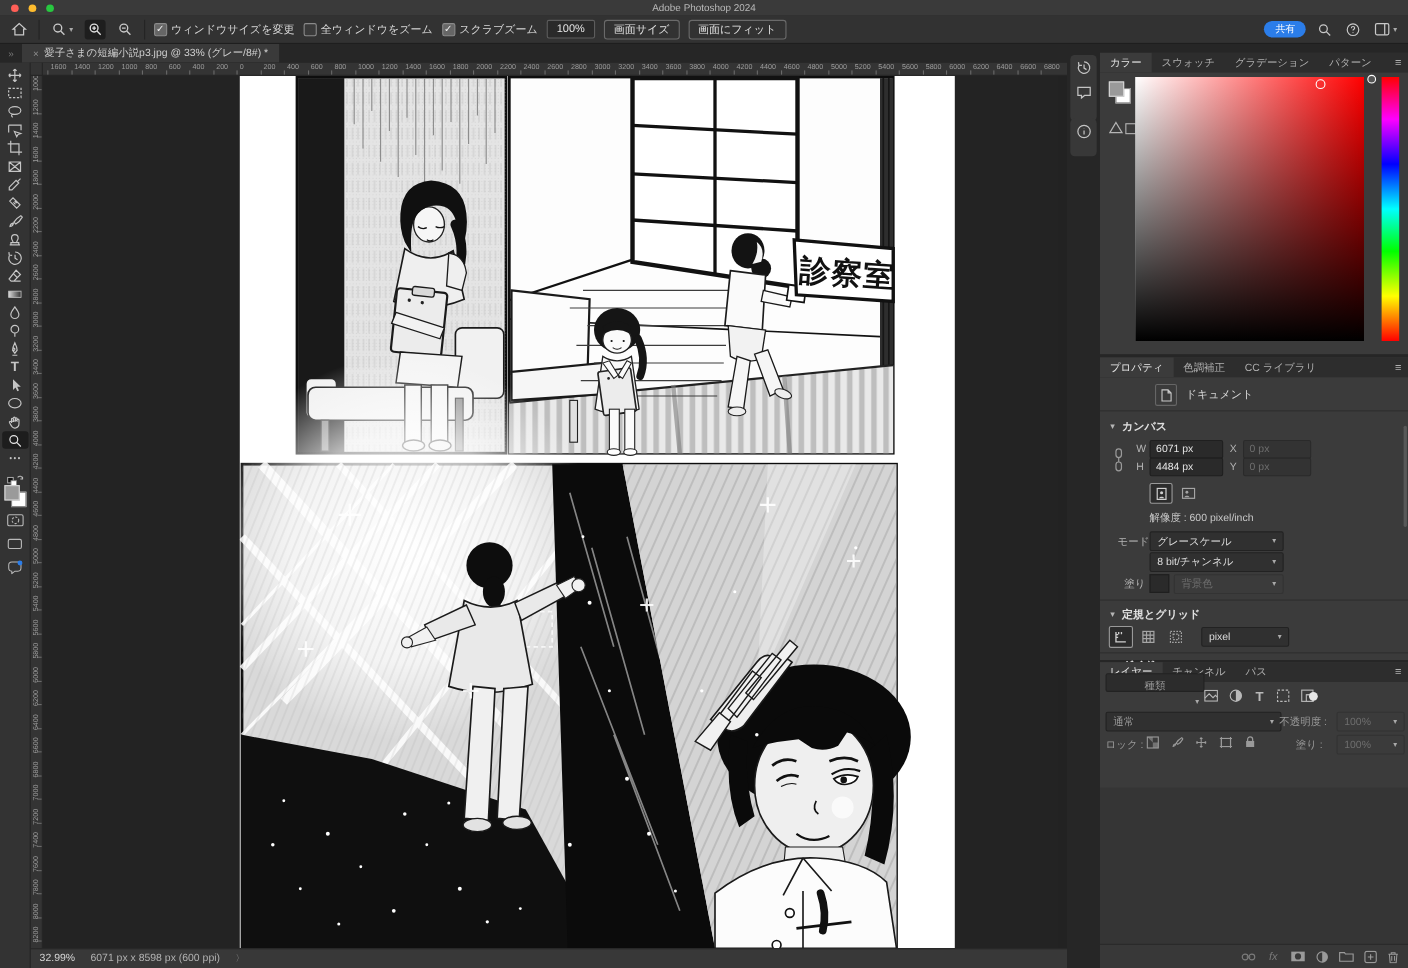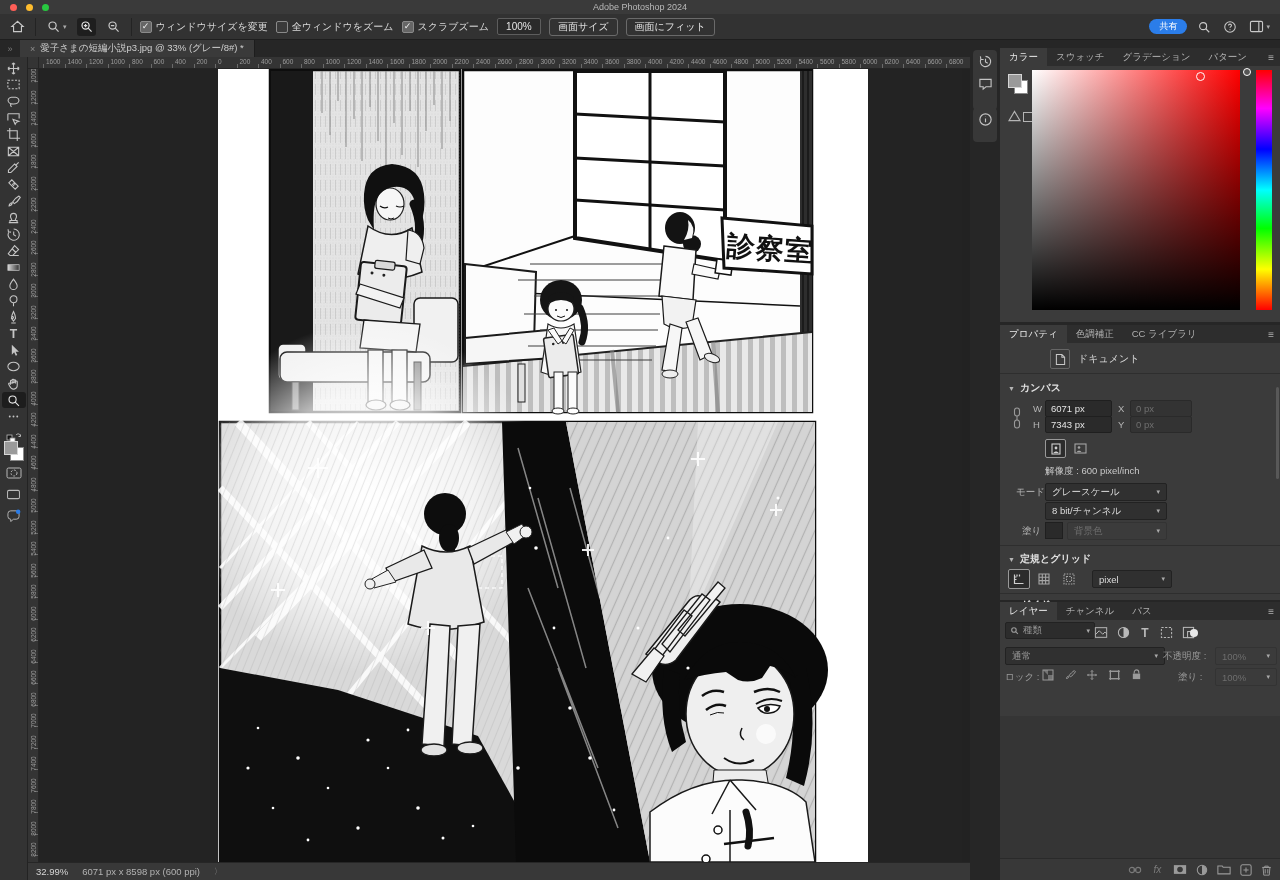--- a/index.html
+++ b/index.html
@@ -824,21 +824,21 @@
       <svg style="position:absolute;left:12px;top:82px;" width="10" height="22" viewBox="0 0 10 22" fill="none" stroke="#9a9a9a" stroke-width="1.1">
           <rect x="2.5" y="1" width="5" height="8" rx="2.5"></rect>
           <rect x="2.5" y="13" width="5" height="8" rx="2.5"></rect>
           <path d="M5 9v4"></path>
         </svg>
       <span class="lbl" style="position:absolute;left:33px;top:78px;">W</span>
       <div class="val-field" style="position:absolute;left:45px;top:75px;width:55px;">6071 px</div>
       <span class="lbl" style="position:absolute;left:118px;top:78px;">X</span>
       <div class="val-field disabled" style="position:absolute;left:130px;top:75px;width:50px;">0 px</div>
       <span class="lbl" style="position:absolute;left:33px;top:94px;">H</span>
-      <div class="val-field" style="position:absolute;left:45px;top:91px;width:55px;">7343 px</div>
+      <div class="val-field" style="position:absolute;left:45px;top:91px;width:55px;">4484 px</div>
       <span class="lbl" style="position:absolute;left:118px;top:94px;">Y</span>
       <div class="val-field disabled" style="position:absolute;left:130px;top:91px;width:50px;">0 px</div>
       <div class="iconbtn sel" style="position:absolute;left:45px;top:114px;width:19px;height:17px;">
         <svg width="10" height="12" viewBox="0 0 10 12">
             <rect x="1" y="1" width="8" height="10" fill="none" stroke="#d0d0d0" stroke-width="1.1"></rect>
             <circle cx="5" cy="5" r="1.4" fill="#d0d0d0"></circle>
             <path d="M2.5 10c.5-2 4.5-2 5 0z" fill="#d0d0d0"></path>
           </svg>
       </div>
       <div class="iconbtn" style="position:absolute;left:70px;top:114px;width:19px;height:17px;">
@@ -900,21 +900,21 @@
       <div style="position:absolute;left:125px;top:7px;width:22px;height:2px;background:#1f1f1f;"></div>
     </div>
 
     <div class="panel" style="top:562px;height:278px;">
       <div class="ptabs">
         <div class="ptab active">レイヤー</div>
         <div class="ptab">チャンネル</div>
         <div class="ptab">パス</div>
         <div class="pmenu">≡</div>
       </div>
-      <div class="srch" style="position:absolute;left:5px;top:20px;width:80px;">
+      <div class="srch" style="position:absolute;left:5px;top:10px;width:80px;flex-direction:column;">
         <svg width="9" height="9" viewBox="0 0 16 16" fill="none" stroke="#9a9a9a" stroke-width="2">
             <circle cx="7" cy="7" r="4"></circle>
             <path d="M10 10l4 4"></path>
           </svg>
         <span>種類</span>
         <span class="chev" style="margin-left:auto">▾</span>
       </div>
       <div style="position:absolute;left:94px;top:24px;display:flex;gap:9px;align-items:center;">
         <svg width="14" height="13" viewBox="0 0 16 14" fill="none" stroke="#b9b9b9" stroke-width="1.1">
             <rect x="1.5" y="1.5" width="13" height="11"></rect>

